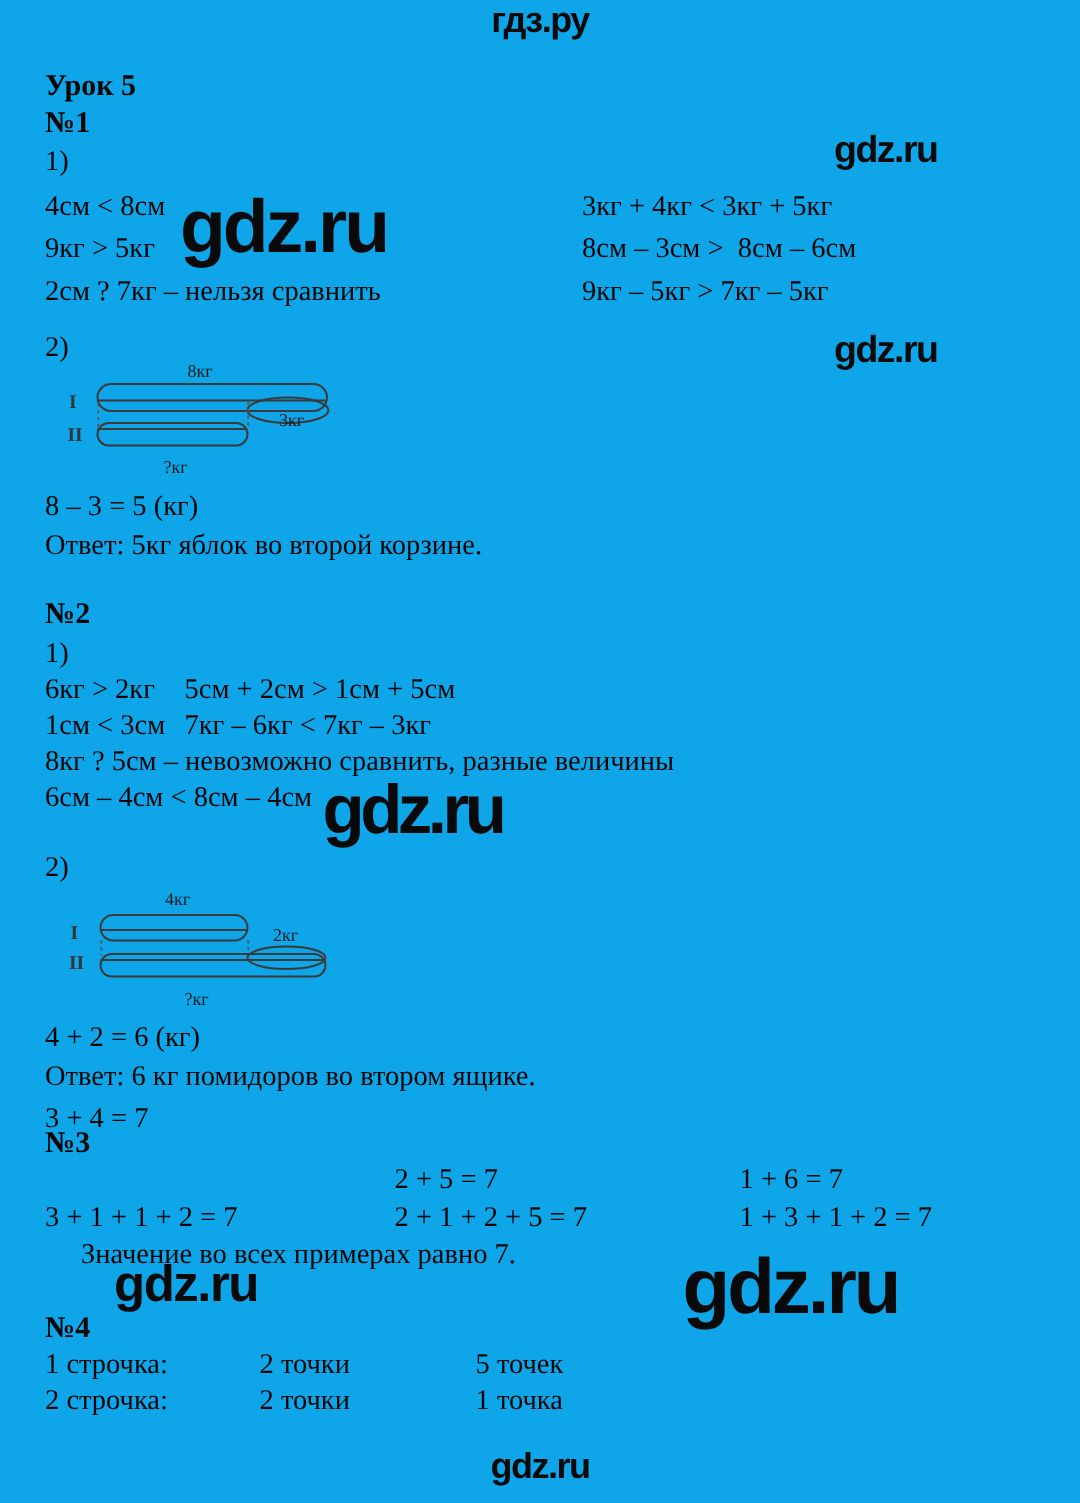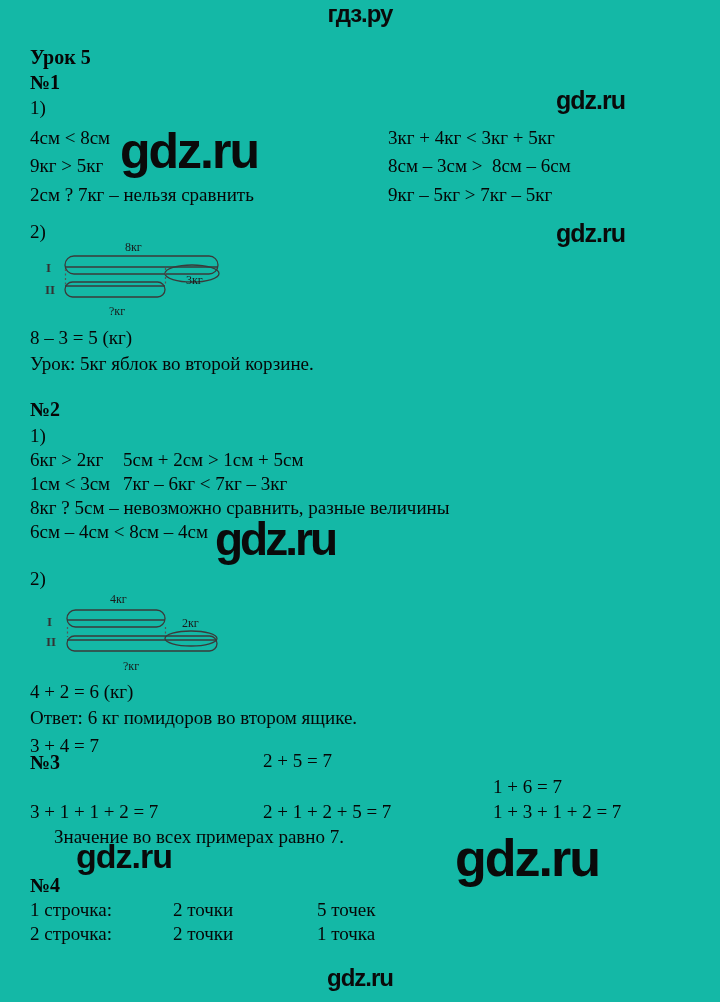--- a/index.html
+++ b/index.html
@@ -1,16 +1,16 @@
 <!DOCTYPE html>
 <html><head>
 <meta charset="utf-8">
 <style>
   html,body{margin:0;padding:0;background:#fff;}
-  .page{position:relative;width:720px;height:1002px;background:#14b8a6;
+  .page{position:relative;width:720px;height:1002px;background:#0ea5e9;
         font-family:"Liberation Serif", serif;color:#000;overflow:hidden;}
   .t{position:absolute;white-space:pre;font-size:19px;line-height:22px;color:#060606;}
   .bold{position:absolute;white-space:pre;font-size:20px;font-weight:bold;color:#060606;}
   .wm{position:absolute;font-family:"Liberation Sans", sans-serif;font-weight:bold;color:#0a0a0a;line-height:1;}
   .wm-sm{font-size:25px;letter-spacing:-1px;}
   .wm-xl{font-size:50px;letter-spacing:-2px;}
   .hdr{left:0;top:2px;width:720px;text-align:center;font-size:24px;letter-spacing:-1px;}
   .footer{left:0;top:966px;width:720px;text-align:center;font-size:24px;letter-spacing:-1px;}
   .diagram{position:absolute;}
   .diagram svg{position:absolute;left:0;top:0;}
@@ -54,21 +54,21 @@
       <line x1="25" y1="46" x2="125" y2="46" stroke="#3a3a3a" stroke-width="1.3"></line>
     </svg>
     <span class="dlabel" style="left:85px;top:0px;">8кг</span>
     <span class="dlabel-sm" style="left:6px;top:20px;">I</span>
     <span class="dlabel" style="left:146px;top:33px;">3кг</span>
     <span class="dlabel-sm" style="left:5px;top:42px;">II</span>
     <span class="dlabel" style="left:69px;top:64px;">?кг</span>
   </div>
 
   <div class="t" style="left:30px;top:327px;">8 – 3 = 5 (кг)</div>
-  <div class="t" style="left:30px;top:353px;">Урок: 5кг яблок во второй корзине.</div>
+  <div class="t" style="left:30px;top:353px;">Ответ: 5кг яблок во второй корзине.</div>
 
   <div class="bold" style="left:30px;top:398px;">№2</div>
   <div class="t" style="left:30px;top:425px;">1)</div>
 
   <div class="t" style="left:30px;top:449px;">6кг &gt; 2кг</div>
   <div class="t" style="left:123px;top:449px;">5см + 2см &gt; 1см + 5см</div>
   <div class="t" style="left:30px;top:473px;">1см &lt; 3см</div>
   <div class="t" style="left:123px;top:473px;">7кг – 6кг &lt; 7кг – 3кг</div>
   <div class="t" style="left:30px;top:497px;">8кг ? 5см – невозможно сравнить, разные величины</div>
   <div class="t" style="left:30px;top:521px;">6см – 4см &lt; 8см – 4см</div>
@@ -92,21 +92,21 @@
     <span class="dlabel" style="left:142px;top:26px;">2кг</span>
     <span class="dlabel-sm" style="left:6px;top:44px;">II</span>
     <span class="dlabel" style="left:83px;top:69px;">?кг</span>
   </div>
 
   <div class="t" style="left:30px;top:681px;">4 + 2 = 6 (кг)</div>
   <div class="t" style="left:30px;top:707px;">Ответ: 6 кг помидоров во втором ящике.</div>
 
   <div class="bold" style="left:30px;top:751px;">№3</div>
   <div class="t" style="left:30px;top:735px;text-align:center;">3 + 4 = 7</div>
-  <div class="t" style="left:263px;top:750px;">2 + 5 = 7</div>
+  <div class="t" style="left:263px;top:776px;">2 + 5 = 7</div>
   <div class="t" style="left:493px;top:776px;">1 + 6 = 7</div>
   <div class="t" style="left:30px;top:801px;">3 + 1 + 1 + 2 = 7</div>
   <div class="t" style="left:263px;top:801px;">2 + 1 + 2 + 5 = 7</div>
   <div class="t" style="left:493px;top:801px;">1 + 3 + 1 + 2 = 7</div>
   <div class="t" style="left:30px;top:826px;margin-left:24px;">Значение во всех примерах равно 7.</div>
 
   <div class="wm" style="left:76px;top:839px;font-size:34px;letter-spacing:-1px;">gdz.ru</div>
   <div class="wm" style="left:455px;top:832px;font-size:52px;letter-spacing:-2px;">gdz.ru</div>
 
   <div class="bold" style="left:30px;top:874px;">№4</div>

